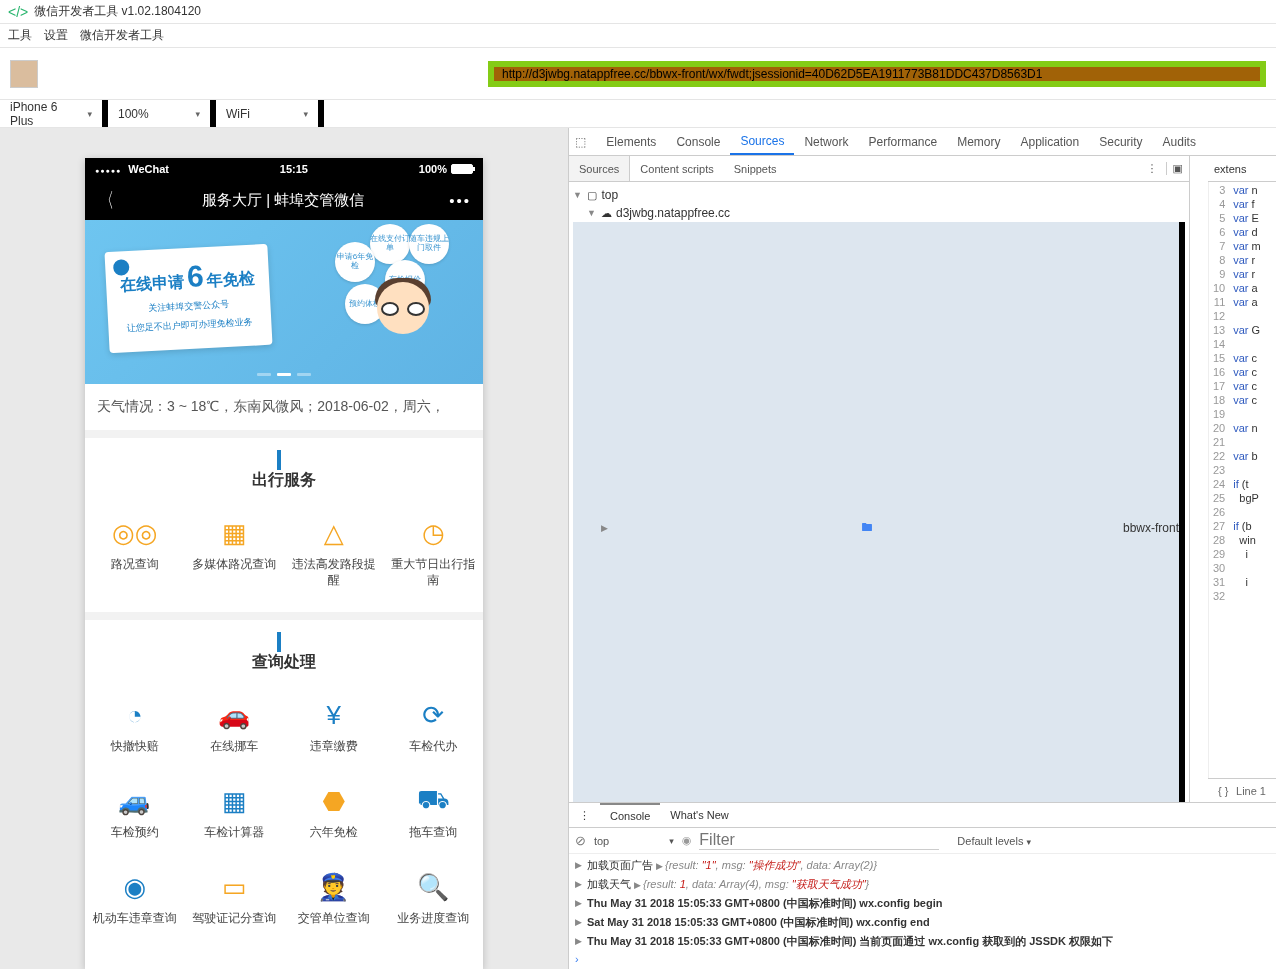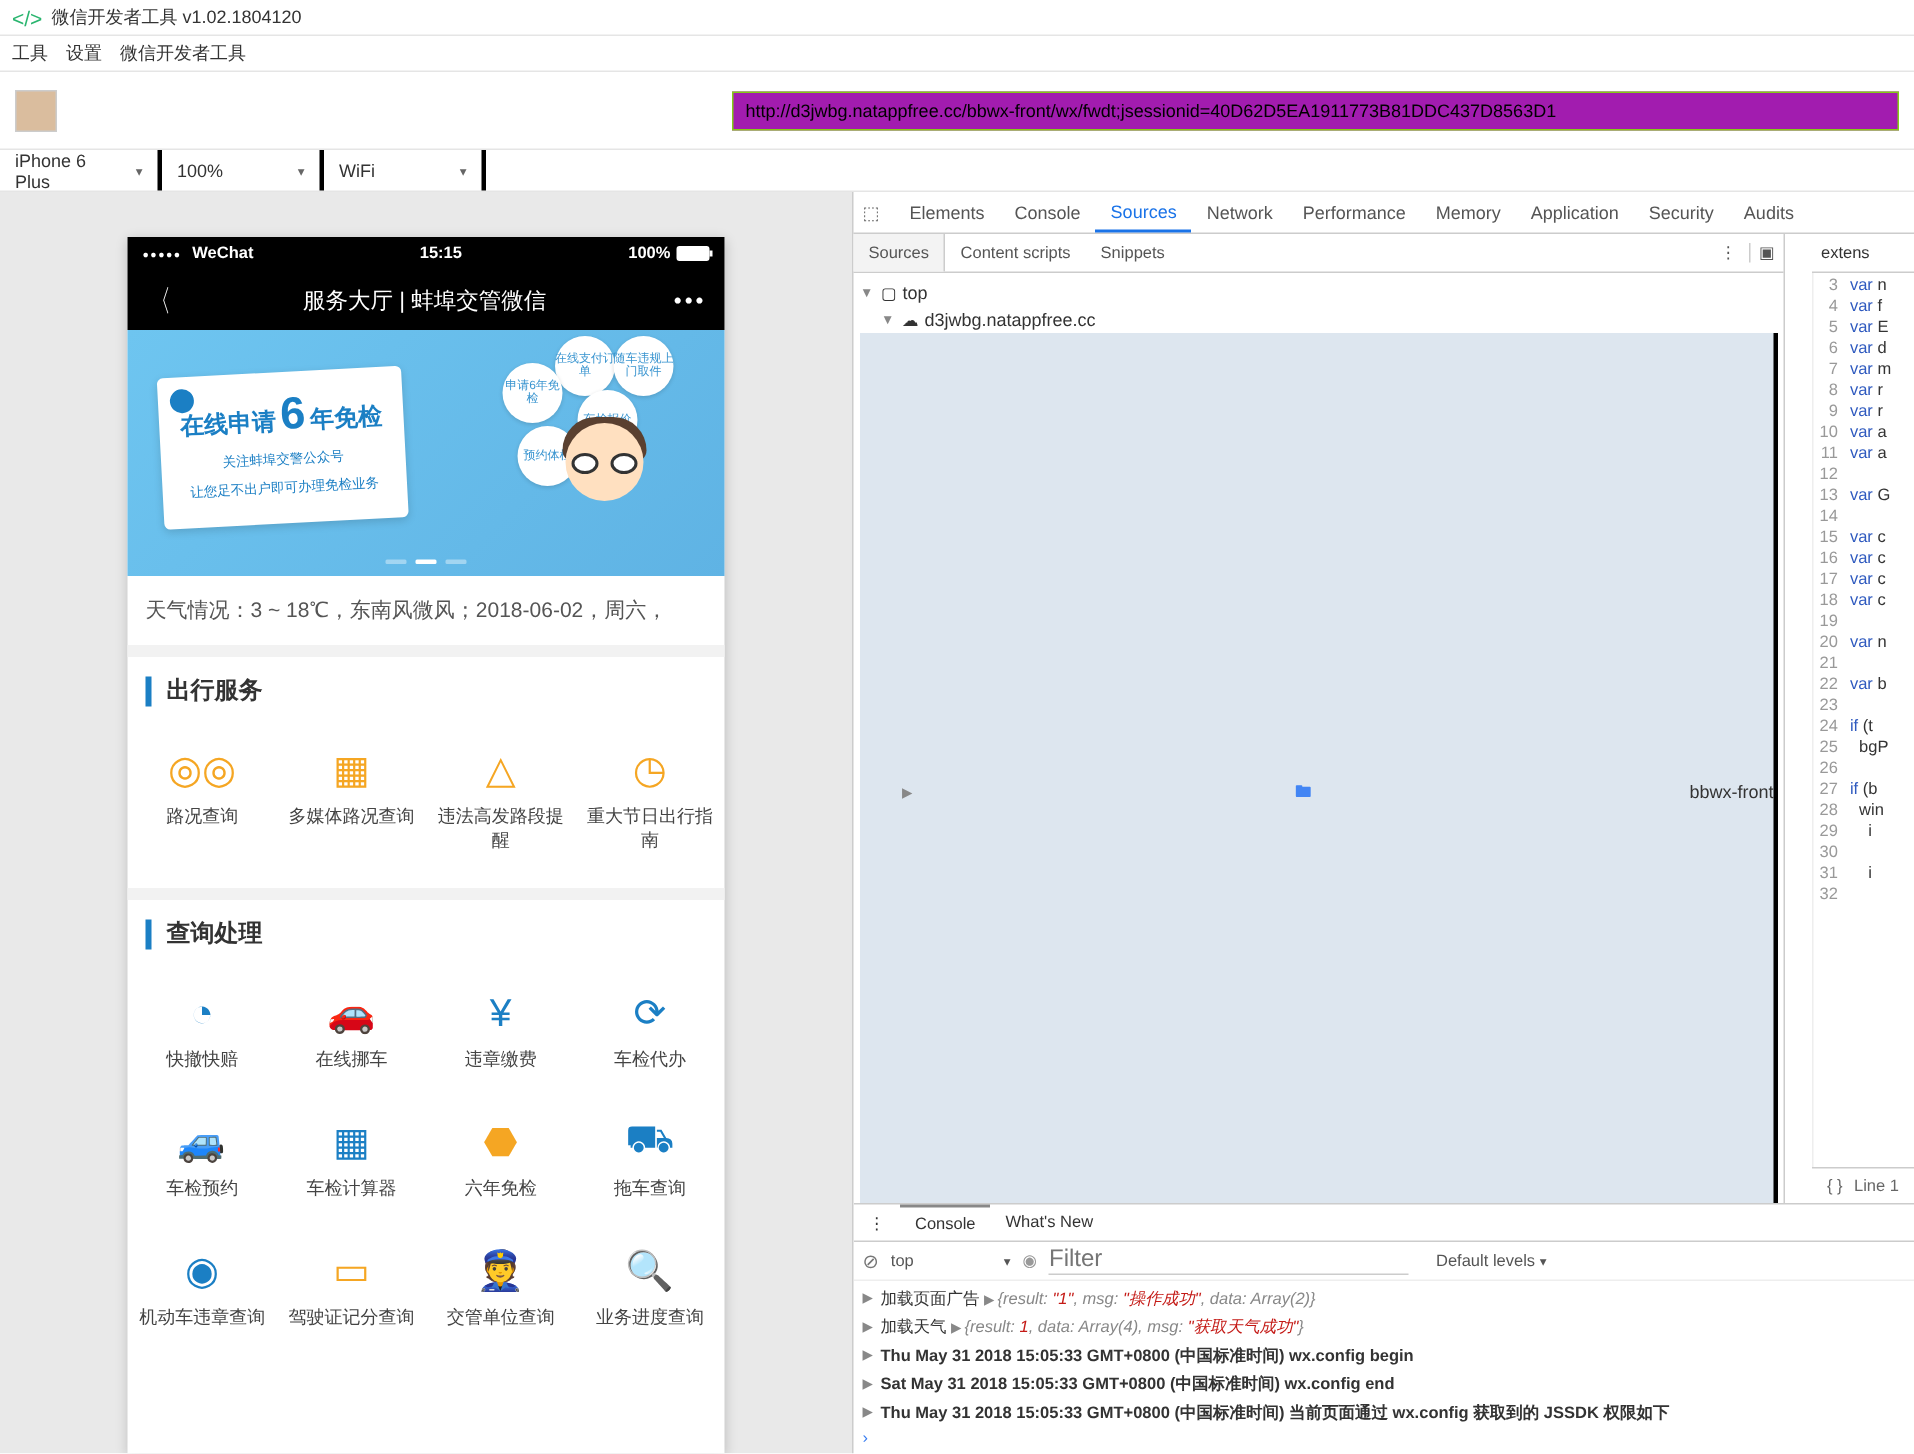--- a/index.html
+++ b/index.html
@@ -9,25 +9,25 @@
 .title-bar { display: flex; align-items: center; padding: 4px 8px; height: 24px; border-bottom: 1px solid #e5e5e5; }
 .title-bar .logo { color: #2ab56f; font-size: 14px; margin-right: 6px; }
 
 
 .menu-bar { display: flex; align-items: center; padding: 4px 8px; height: 24px; background: #fff; border-bottom: 1px solid #e5e5e5; }
 .menu-bar .item { margin-right: 12px; cursor: pointer; font-size: 12px; }
 
 
 .url-row { display: flex; align-items: center; padding: 6px 10px; height: 52px; background: #fff; border-bottom: 1px solid #e5e5e5; }
 .avatar { width: 28px; height: 28px; background: #dabd9e; border: 1px solid #ccc; margin-right: 450px; }
-.url-input { flex: 1; height: 26px; border: 1px solid #84cc16; padding: 0 8px; font-size: 12px; background: #a21caf; }
+.url-input { flex: 1; height: 26px; border: 6px solid #84cc16; padding: 0 8px; font-size: 12px; background: #a16207; }
 
 
 .sel-row { display: flex; align-items: center; height: 28px; background: #fff; border-bottom: 1px solid #e5e5e5; }
-.sel { display: flex; align-items: center; justify-content: space-between; padding: 0 10px; border-right: 3px solid #000000; height: 100%; cursor: pointer; font-size: 12px; }
+.sel { display: flex; align-items: center; justify-content: space-between; padding: 0 10px; border-right: 6px solid #000000; height: 100%; cursor: pointer; font-size: 12px; }
 .sel .chev { margin-left: 18px; font-size: 9px; color: #666; }
 
 
 .main { display: flex; height: calc(100vh - 128px); }
 .sim-pane { width: 568px; background: #e9e9e9; display: flex; justify-content: center; padding-top: 30px; overflow: hidden; }
 .dev-pane { flex: 1; display: flex; flex-direction: column; border-left: 1px solid #ccc; background: #fff; }
 
 
 .phone { width: 398px; background: #fff; box-shadow: 0 2px 8px rgba(0,0,0,0.2); display: flex; flex-direction: column; }
 .status-bar { background: #000; color: #fff; height: 22px; display: flex; align-items: center; justify-content: space-between; padding: 0 10px; font-size: 11px; font-weight: 600; }
@@ -52,21 +52,21 @@
 .glasses { position: absolute; right: 40px; top: 38px; width: 44px; height: 14px; display: flex; justify-content: space-between; }
 .lens { width: 18px; height: 14px; border: 2px solid #333; border-radius: 50%; background: #fff; }
 .bubble { position: absolute; background: #fff; width: 40px; height: 40px; border-radius: 50%; display: flex; align-items: center; justify-content: center; font-size: 8px; color: #3a95d0; text-align: center; line-height: 1.1; box-shadow: 0 1px 3px rgba(0,0,0,0.15); }
 
 .pager { position: absolute; bottom: 8px; left: 50%; transform: translateX(-50%); display: flex; gap: 6px; }
 .pager span { width: 14px; height: 3px; background: rgba(255,255,255,0.4); border-radius: 1px; }
 .pager span.active { background: #fff; }
 
 .weather { padding: 14px 12px; font-size: 14px; color: #555; border-bottom: 8px solid #f2f2f2; }
 
-.section-head { display: flex; align-items: center; padding: 12px; font-size: 16px; font-weight: 600; color: #333; }
+.section-head { display: flex; align-items: center; padding: 12px; font-size: 16px; font-weight: 600; color: #333; flex-direction: column; }
 .section-head .bar { width: 4px; height: 20px; background: #1b7fc4; margin-right: 10px; }
 
 .grid { display: flex; flex-wrap: wrap; padding: 4px 0 16px; border-bottom: 8px solid #f2f2f2; }
 .grid:last-child { border-bottom: none; }
 .gitem { width: 25%; display: flex; flex-direction: column; align-items: center; padding: 8px 2px; cursor: pointer; }
 .gitem .gi { width: 36px; height: 36px; display: flex; align-items: center; justify-content: center; font-size: 26px; color: #f5a623; margin-bottom: 6px; }
 .gitem .lbl { font-size: 12px; color: #444; text-align: center; line-height: 1.3; min-height: 28px; }
 .blue { color: #1b7fc4 !important; }
 
 

